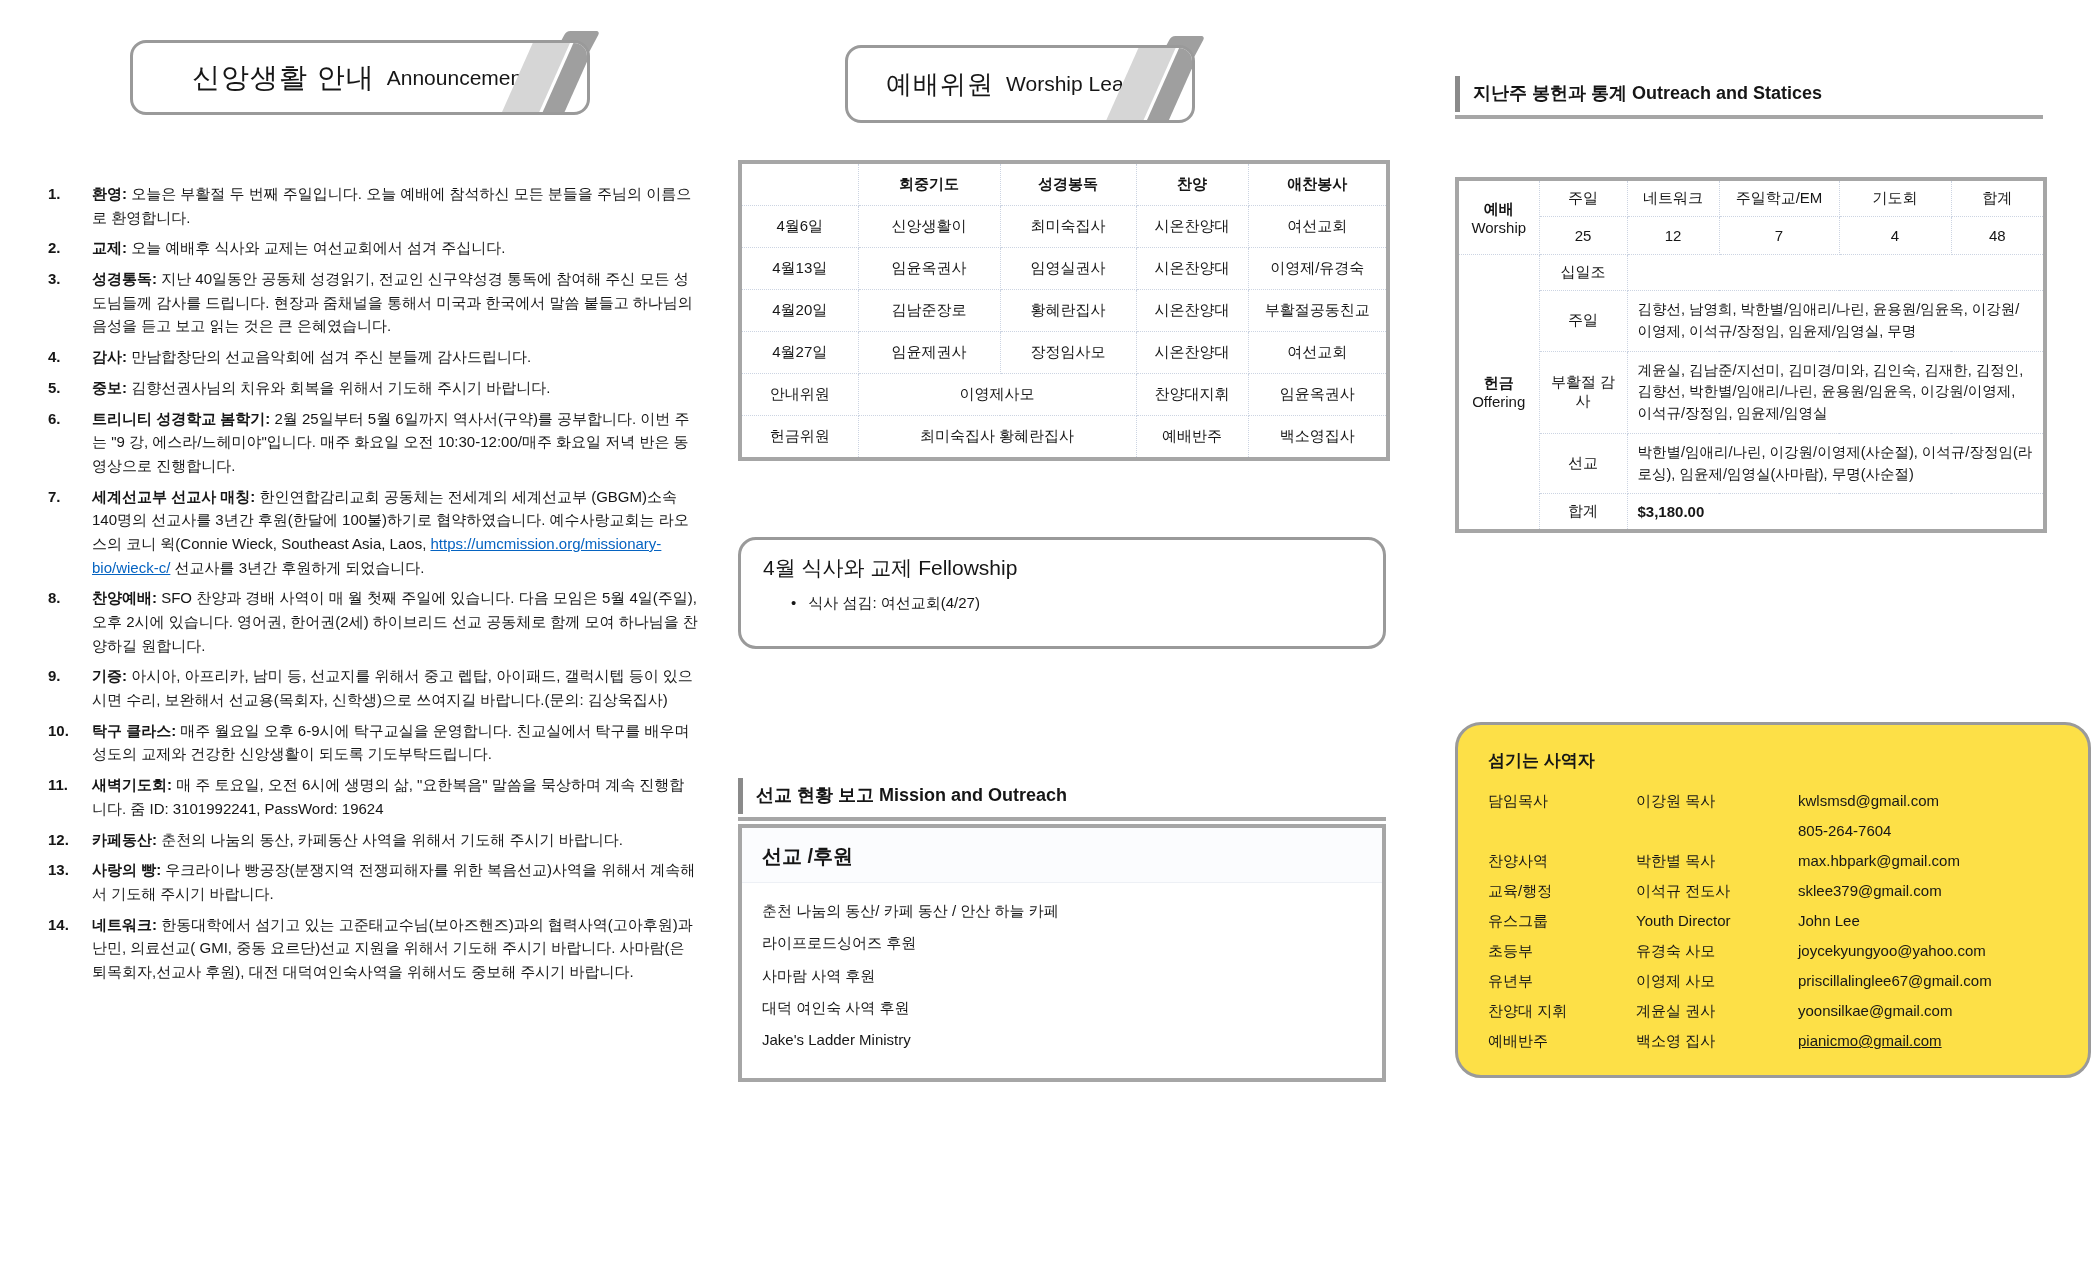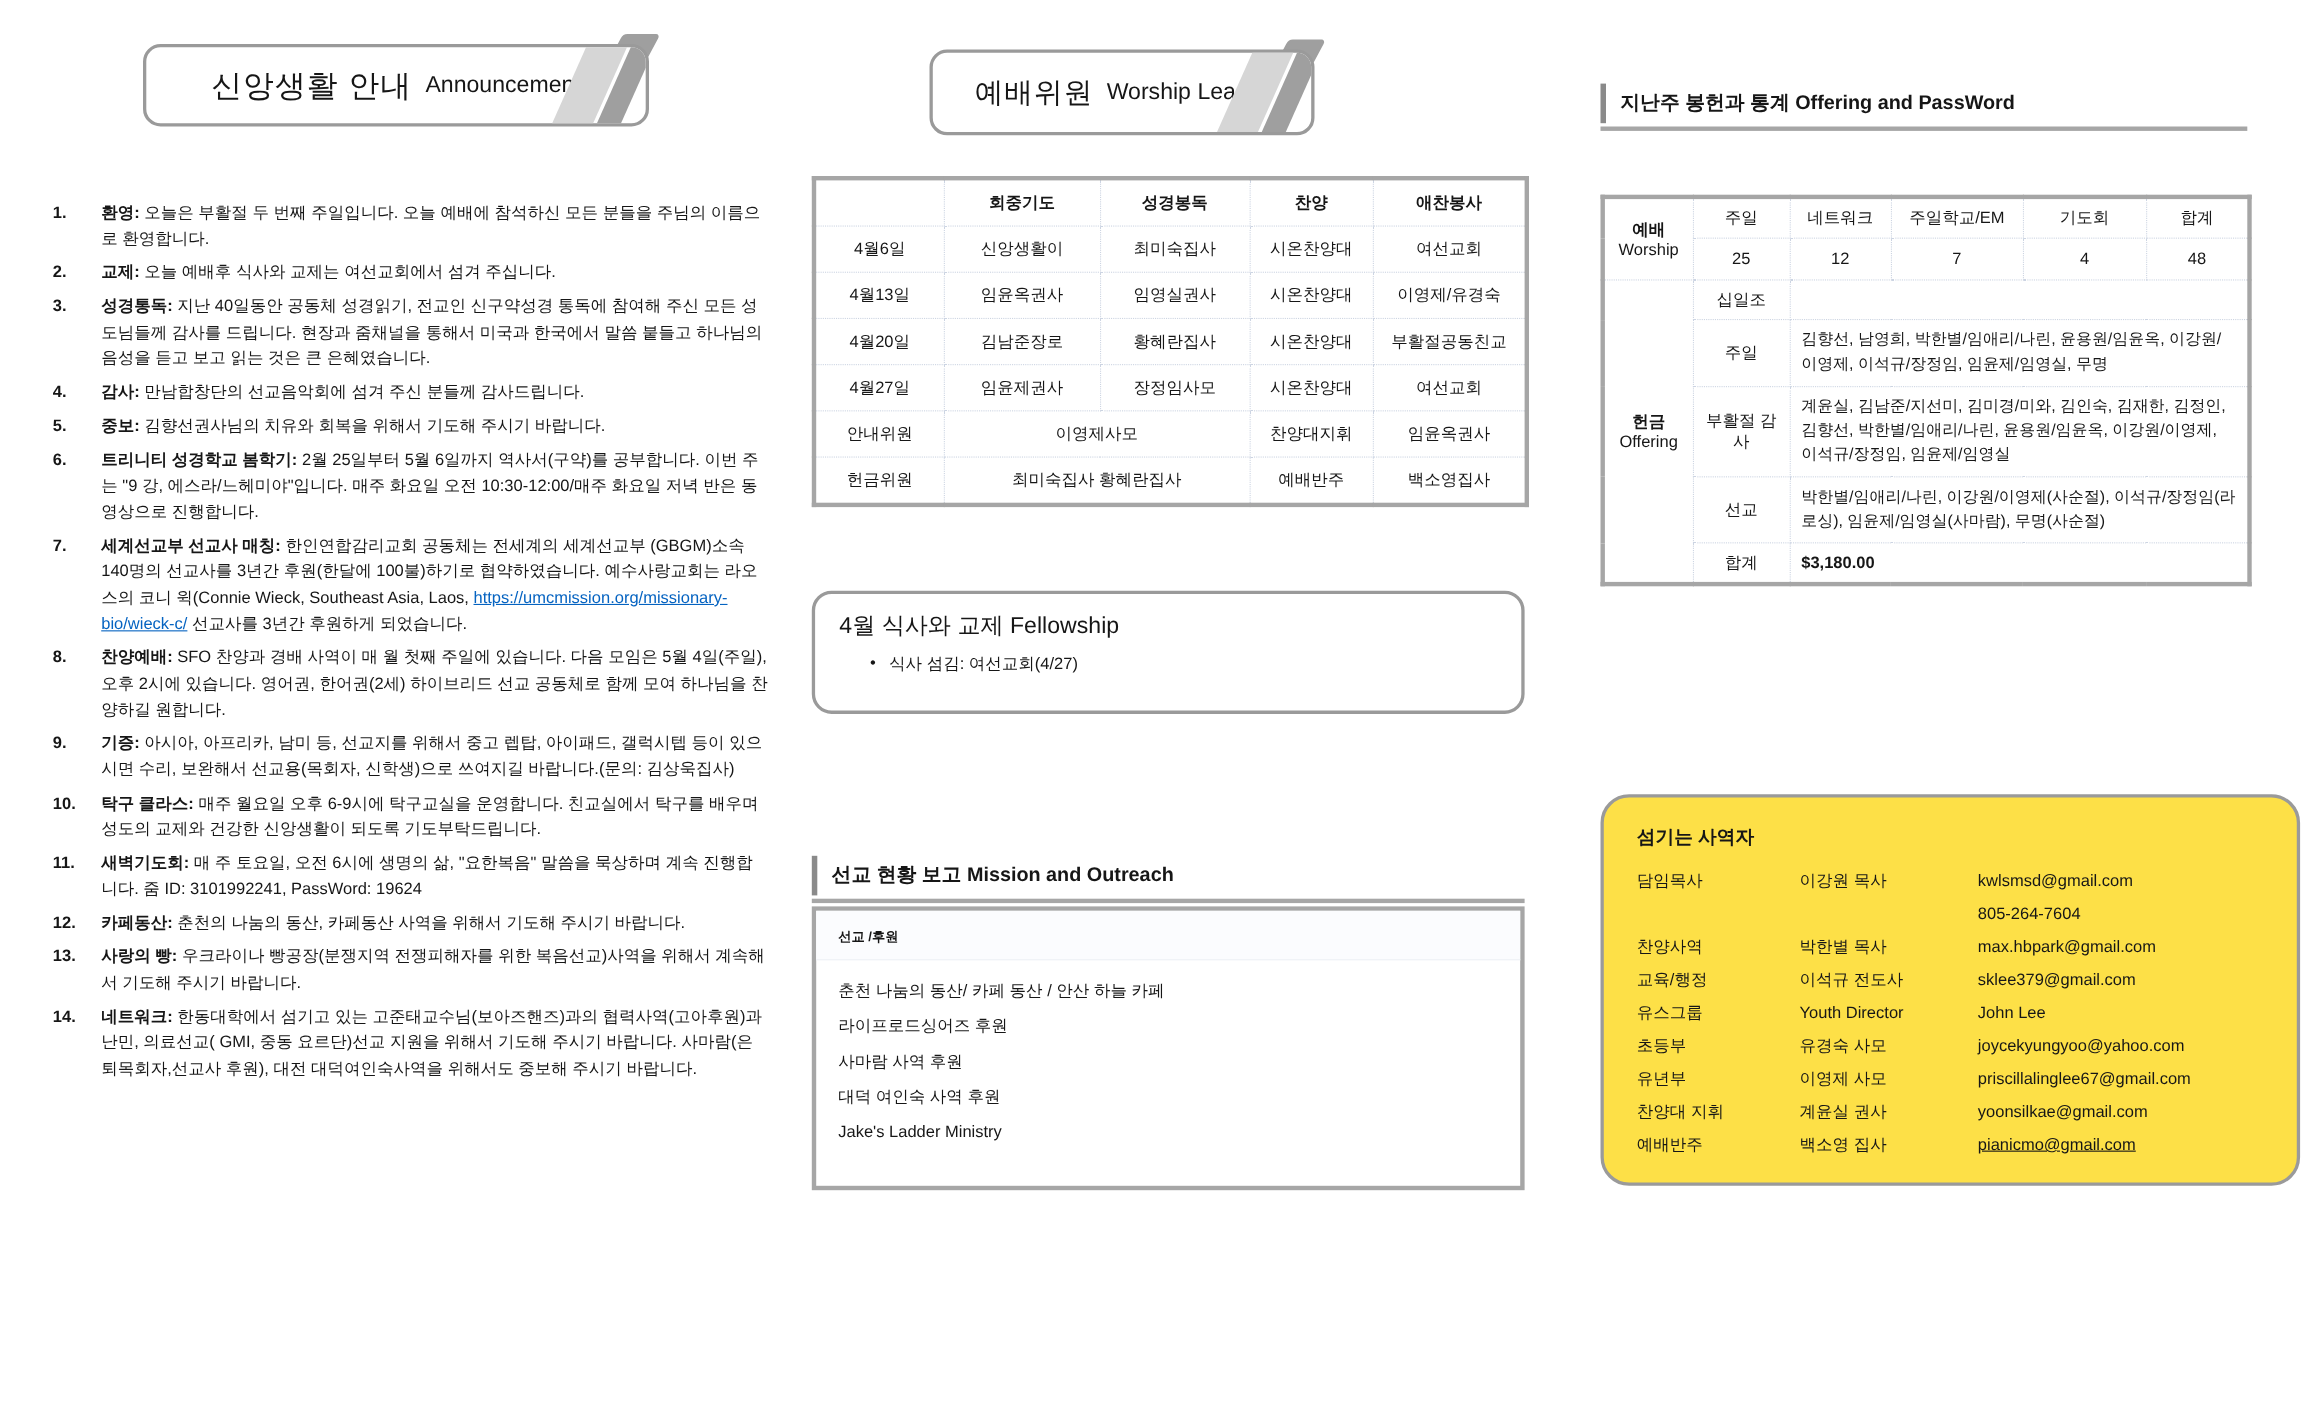--- a/index.html
+++ b/index.html
@@ -73,21 +73,21 @@
   }
   #fellowship-box .fs-title { font-size:21px; }
   #fellowship-box .fs-bullet { margin-top:12px; margin-left:28px; font-size:15px; display:flex; gap:12px; }
 
   
   #mission-box {
     position:absolute; left:738px; top:824px; width:648px; height:258px;
     border:4px solid #a6a6a6; background:#fff;
   }
   #mission-box .mb-header {
-    font-weight:bold; font-size:12px; padding:15px 20px 12px;
+    font-weight:bold; font-size:20px; padding:15px 20px 12px;
     background:#fbfcfe; border-bottom:1px solid #edf0f5;
   }
   #mission-box .mb-list { padding:12px 20px 0; }
   .mission-line { font-size:15px; line-height:2.15; }
 
   
   #staff-box {
     position:absolute; left:1455px; top:722px; width:636px; height:356px;
     border:3px solid #9a9a9a; border-radius:26px; background:#fde047; padding:24px 30px;
   }
@@ -257,21 +257,21 @@
   <div class="mb-list" id="mission-list">
       <div class="mission-line">춘천 나눔의 동산/ 카페 동산 / 안산 하늘 카페</div>
       <div class="mission-line">라이프로드싱어즈 후원</div>
       <div class="mission-line">사마람 사역 후원</div>
       <div class="mission-line">대덕 여인숙 사역 후원</div>
       <div class="mission-line">Jake's Ladder Ministry</div>
     </div>
 </div>
 
 <div class="section-header" style="left:1455px; top:76px; width:588px;">
-  <span class="bar-title">지난주 봉헌과 통계 Offering and PassWord</span>
+  <span class="bar-title">지난주 봉헌과 통계 Outreach and Statices</span>
   <div class="rule"></div>
 </div>
 
 <table id="offering-table">
   <colgroup>
     <col style="width:82px">
       <col style="width:88px">
       <col style="width:92px">
       <col style="width:120px">
       <col style="width:112px">

